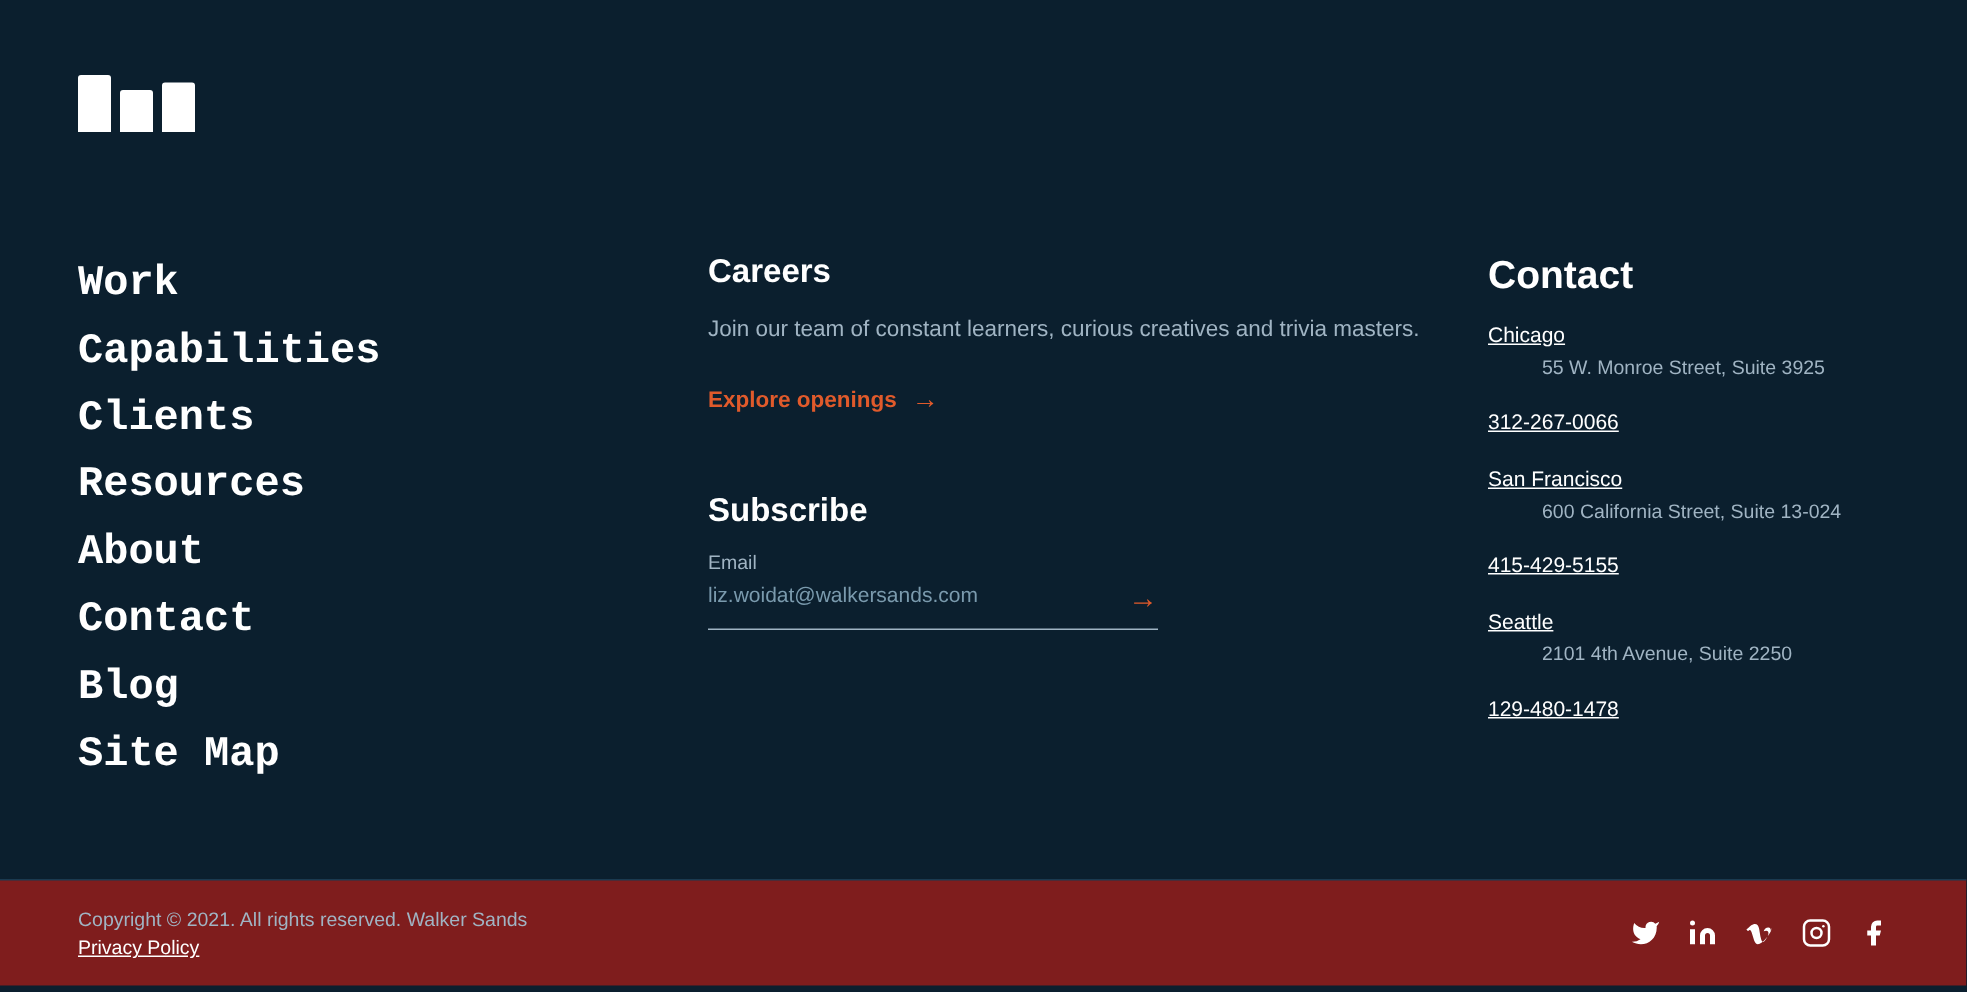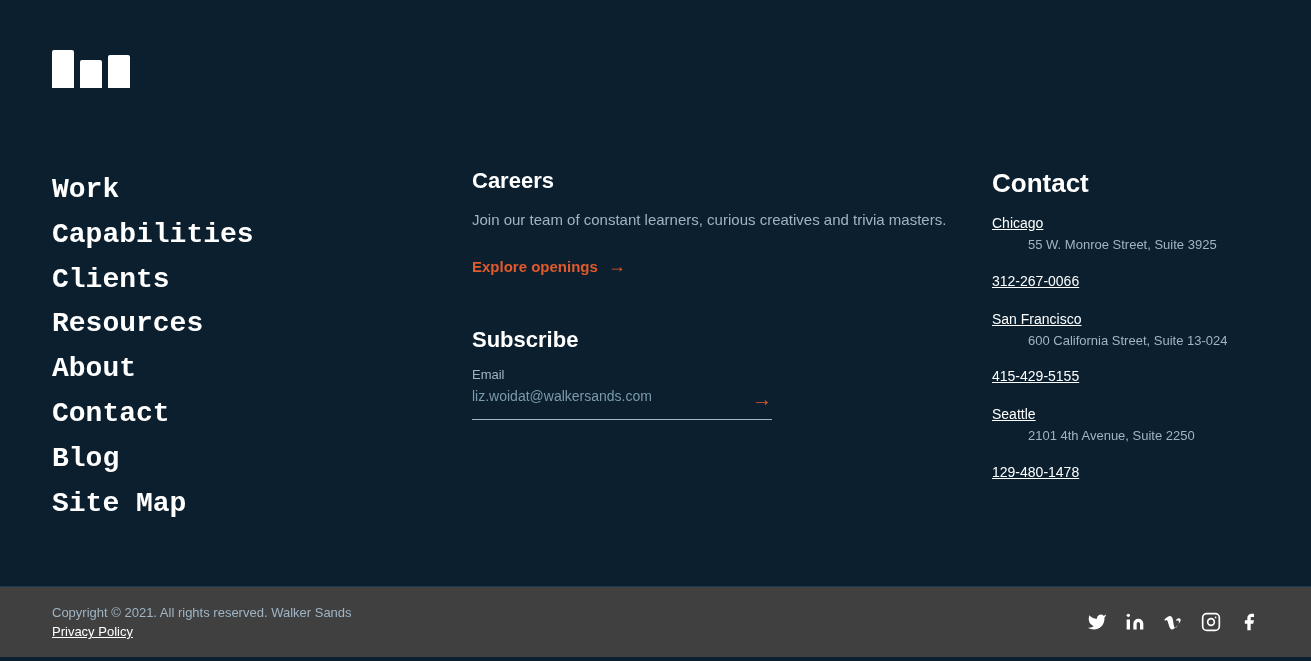--- a/index.html
+++ b/index.html
@@ -175,21 +175,21 @@
 
     .location-phone {
       color: #ffffff;
       text-decoration: underline;
       font-size: 14px;
       display: block;
       margin-top: 18px;
     }
 
     .footer-bottom {
-      background-color: #404040;
+      background-color: #7f1d1d;
       padding: 18px 52px;
       display: flex;
       align-items: center;
       justify-content: space-between;
       border-top: 1px solid #1a3a50;
     }
 
     .footer-bottom-left {
       display: flex;
       flex-direction: column;

